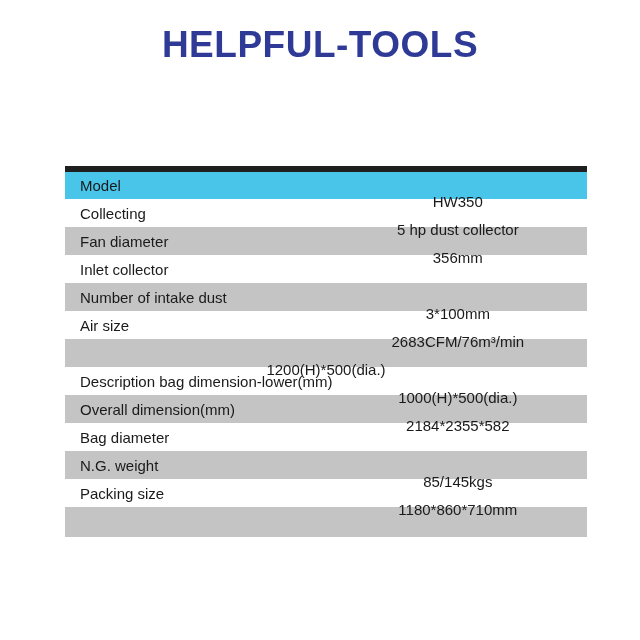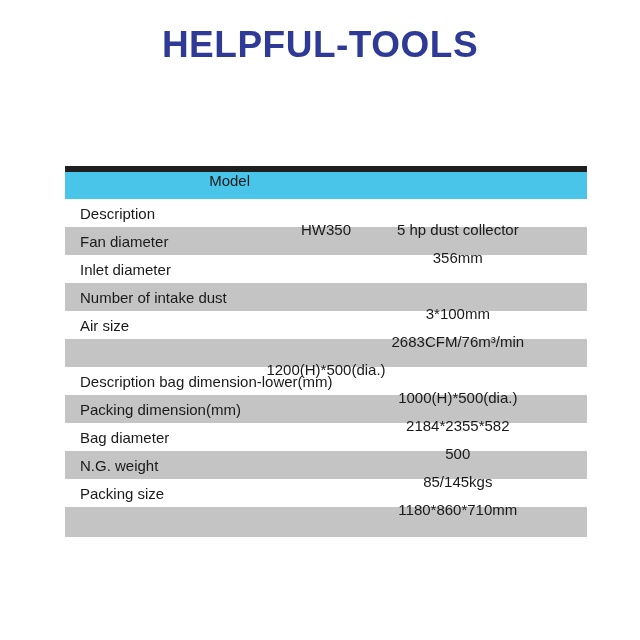--- a/index.html
+++ b/index.html
@@ -57,21 +57,21 @@
     border-top: 6px solid var(--table-top-border);
     box-sizing: border-box;
     font-size: 15px;
     color: var(--text-color);
   }
   .row {
     display: flex;
     height: 28px;
     align-items: center;
   }
-  .row.header { background: var(--header-cyan); height: 27px; flex-direction: column; }
+  .row.header { background: var(--header-cyan); height: 27px; }
   .row.gray   { background: var(--stripe-gray); justify-content: flex-end; }
   .row.white  { background: #ffffff; }
   .row.empty  { height: 30px; }
   .cell.label {
     width: 50.5%;
     padding-left: 15px;
     box-sizing: border-box;
     text-align: left;
     white-space: nowrap;
   }
@@ -90,52 +90,51 @@
   <div class="brand-title">HELPFUL-TOOLS</div>
   <div class="dash-line"></div>
 </div>
 
 <div class="spec-table">
     <div class="row header">
       <div class="cell label">Model</div>
       <div class="cell value">HW350</div>
     </div>
     <div class="row white">
-      <div class="cell label">Description</div>
+      <div class="cell label">Collecting</div>
       <div class="cell value">5 hp dust collector</div>
     </div>
     <div class="row gray">
       <div class="cell label">Fan diameter</div>
       <div class="cell value">356mm</div>
     </div>
     <div class="row white">
-      <div class="cell label">Inlet diameter</div>
+      <div class="cell label">Inlet collector</div>
     </div>
     <div class="row gray">
       <div class="cell label">Number of intake dust</div>
       <div class="cell value">3*100mm</div>
     </div>
     <div class="row white">
       <div class="cell label">Air size</div>
       <div class="cell value">2683CFM/76m³/min</div>
     </div>
     <div class="row gray">
       <div class="cell value">1200(H)*500(dia.)</div>
     </div>
     <div class="row white">
       <div class="cell label">Description bag dimension-lower(mm)</div>
       <div class="cell value">1000(H)*500(dia.)</div>
     </div>
     <div class="row gray">
-      <div class="cell label">Packing dimension(mm)</div>
+      <div class="cell label">Overall dimension(mm)</div>
       <div class="cell value">2184*2355*582</div>
     </div>
     <div class="row white">
       <div class="cell label">Bag diameter</div>
-      <div class="cell value">500</div>
     </div>
     <div class="row gray">
       <div class="cell label">N.G. weight</div>
       <div class="cell value">85/145kgs</div>
     </div>
     <div class="row white">
       <div class="cell label">Packing size</div>
       <div class="cell value">1180*860*710mm</div>
     </div>
     <div class="row gray empty">

